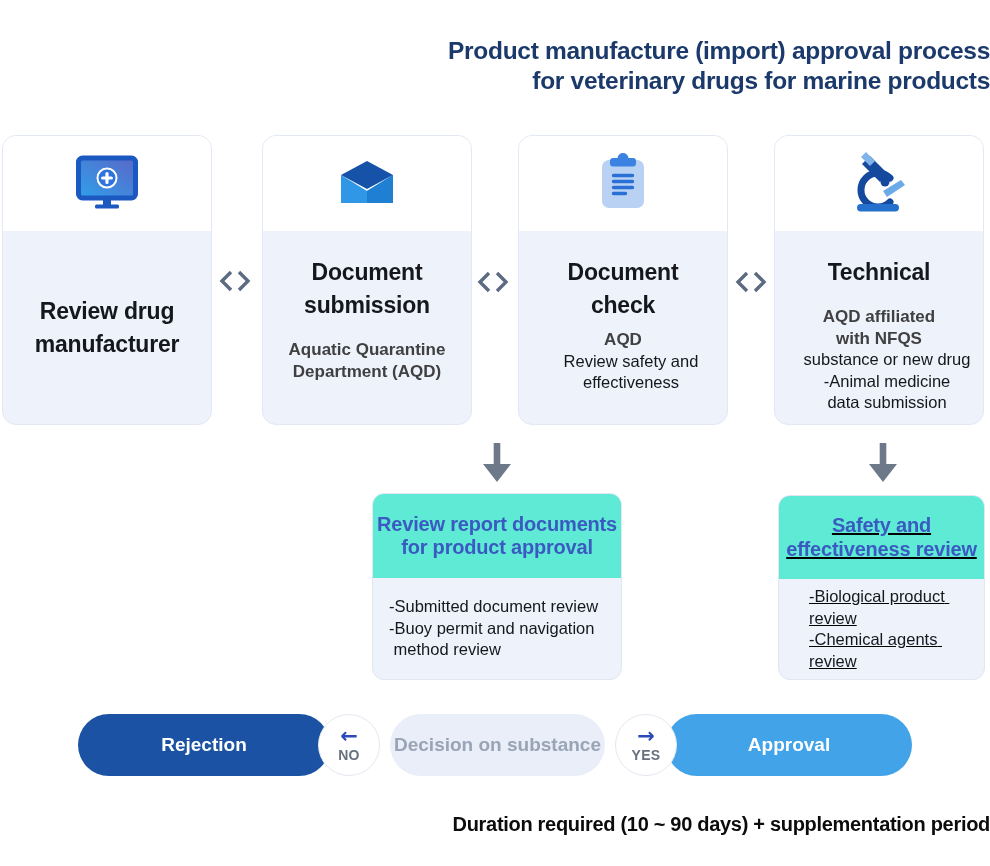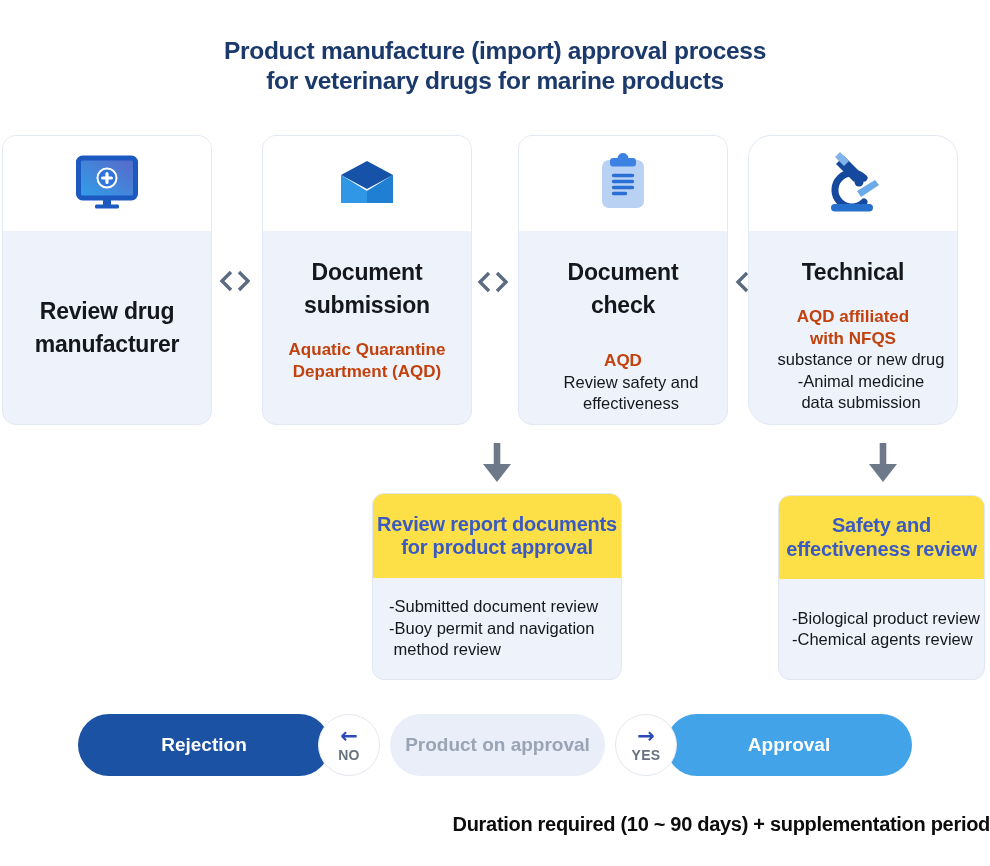--- a/index.html
+++ b/index.html
@@ -3,51 +3,51 @@
 <meta charset="utf-8">
 <style>
   html,body{margin:0;padding:0;background:#ffffff;}
   .stage{
     position:relative;width:990px;height:866px;background:#ffffff;
     font-family:"Liberation Sans",sans-serif;overflow:hidden;
     -webkit-font-smoothing:antialiased;
   }
   
   .title{
-    position:absolute;top:36px;left:0;width:990px;text-align:center;
+    position:absolute;top:36px;left:0;width:990px;text-align:right;
     color:#1b3a6b;font-weight:700;font-size:24.5px;line-height:30px;
     letter-spacing:-0.3px;
   }
   
   .card{
     position:absolute;top:135px;width:210px;height:290px;
     background:#edf2fb;border:1px solid #e2e8f4;border-radius:14px;
     box-sizing:border-box;overflow:hidden;
   }
   .icon-area{
     height:95px;background:#ffffff;display:flex;align-items:center;justify-content:center;
   }
   .card-content{text-align:center;color:#15171c;}
   .card-content.center{height:193px;display:flex;align-items:center;justify-content:center;}
   .card-content.flow{padding-top:25px;}
   .card-title{font-size:23px;font-weight:700;line-height:33px;white-space:pre-line;letter-spacing:-0.2px;color:#15171c;}
-  .card-sub-bold{margin-top:17px;font-size:17px;font-weight:700;line-height:21.5px;white-space:pre-line;color:#c2410c;}
-  .card-sub-bold.gap-lg{margin-top:28px;}
+  .card-sub-bold{margin-top:17px;font-size:17px;font-weight:700;line-height:21.5px;white-space:pre-line;color:#404040;}
+  .card-sub-bold.gap-lg{margin-top:7px;}
   .card-sub{font-size:16.5px;font-weight:400;line-height:21.5px;white-space:pre-line;color:#15171c;padding-left:16px;}
   
   .chev{position:absolute;width:34px;height:26px;}
   
   .down-arrow{position:absolute;width:34px;height:40px;}
   
   .subcard{
     position:absolute;background:#edf2fb;border:1px solid #e0e7f3;border-radius:12px;
     box-sizing:border-box;overflow:hidden;
   }
   .subcard-head{
-    background:#fde047;display:flex;align-items:center;justify-content:center;text-align:center;
+    background:#5eead4;display:flex;align-items:center;justify-content:center;text-align:center;
     color:#3b5ac1;font-weight:700;font-size:20px;line-height:23.5px;white-space:pre-line;
     letter-spacing:-0.2px;
   }
   .subcard-body{
     display:flex;align-items:center;text-align:left;
     font-size:16.5px;line-height:21.5px;color:#15171c;white-space:pre-wrap;
   }
   
   .pill{
     position:absolute;top:714px;height:62px;border-radius:31px;
@@ -159,21 +159,21 @@
     </div>
   </div>
 
   <span class="chev" style="left:734px;top:269px;">
     <svg width="34" height="26" viewBox="0 0 34 26" fill="none" stroke="#5b6b80" stroke-width="3.4">
       <polyline points="13,4 4,13 13,22"></polyline>
         <polyline points="21,4 30,13 21,22"></polyline>
     </svg>
   </span>
 
-  <div class="card" style="left:748px;border-radius:23px;">
+  <div class="card" style="left:774px;">
     <div class="icon-area">
       <span>
         <svg width="60" height="62" viewBox="0 0 60 62">
           <path d="M41 27 A17 17 0 1 0 41 51" fill="none" stroke="#15499e" stroke-width="7" stroke-linecap="round"></path>
           <polygon points="34,40 52,29 56,34 38,46" fill="#6aaae8"></polygon>
           <polygon points="21,5 39,23 31,31 13,13" fill="#15499e"></polygon>
           <polygon points="17,1 26,10 21,15 12,6" fill="#7fb3ea"></polygon>
           <circle cx="36" cy="31" r="4.5" fill="#15499e"></circle>
           <rect x="8" y="53" width="42" height="7.5" rx="3.7" fill="#2470cc"></rect>
         </svg>
@@ -203,35 +203,35 @@
   </span>
 
   <div class="subcard" style="left:372px;top:493px;width:250px;height:187px;">
     <div class="subcard-head" style="height:84px;">Review report documents
 for product approval</div>
     <div class="subcard-body" style="height:101px;padding-left:16px;">-Submitted document review
 -Buoy permit and navigation
  method review</div>
   </div>
 
-  <div class="subcard" style="left:778px;top:495px;width:207px;height:185px;">
+  <div class="subcard" style="left:778px;top:495px;width:207px;height:185px;text-decoration:underline;">
     <div class="subcard-head" style="height:83px;">Safety and
 effectiveness review</div>
-    <div class="subcard-body" style="height:100px;padding-left:13px;">-Biological product review
+    <div class="subcard-body" style="height:100px;padding-left:30px;">-Biological product review
 -Chemical agents review</div>
   </div>
 
   <div class="pill rejection">Rejection</div>
 
   <div class="decide-circle no">
     <span class="decide-arrow">←</span>
     <span class="decide-label">NO</span>
   </div>
 
-  <div class="pill decision">Product on approval</div>
+  <div class="pill decision">Decision on substance</div>
 
   <div class="decide-circle yes">
     <span class="decide-arrow">→</span>
     <span class="decide-label">YES</span>
   </div>
 
   <div class="pill approval">Approval</div>
 
   <div class="caption">Duration required (10 ~ 90 days) + supplementation period</div>
 

